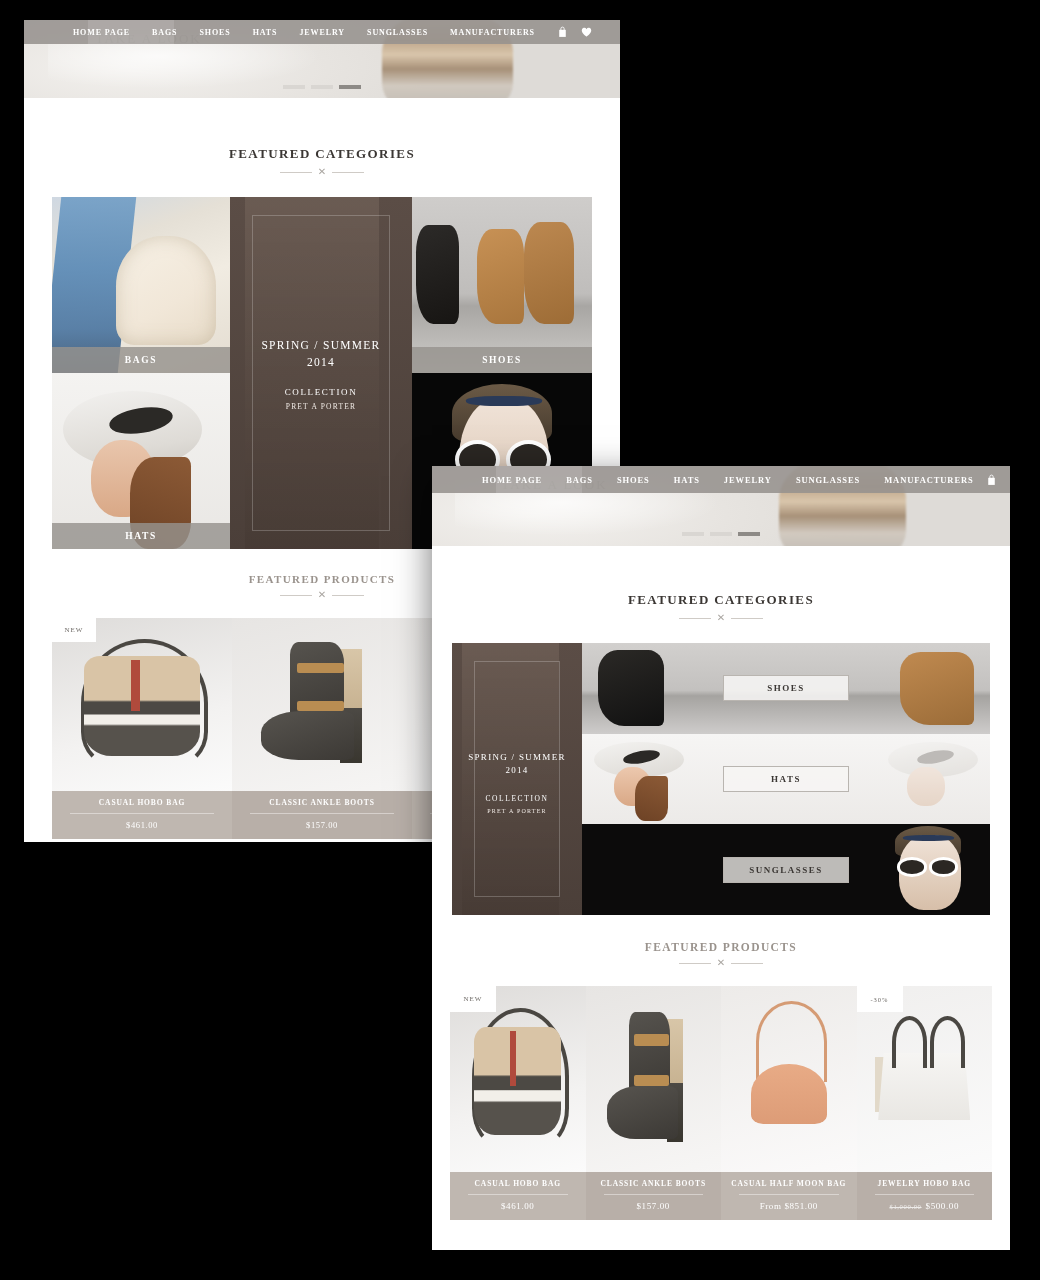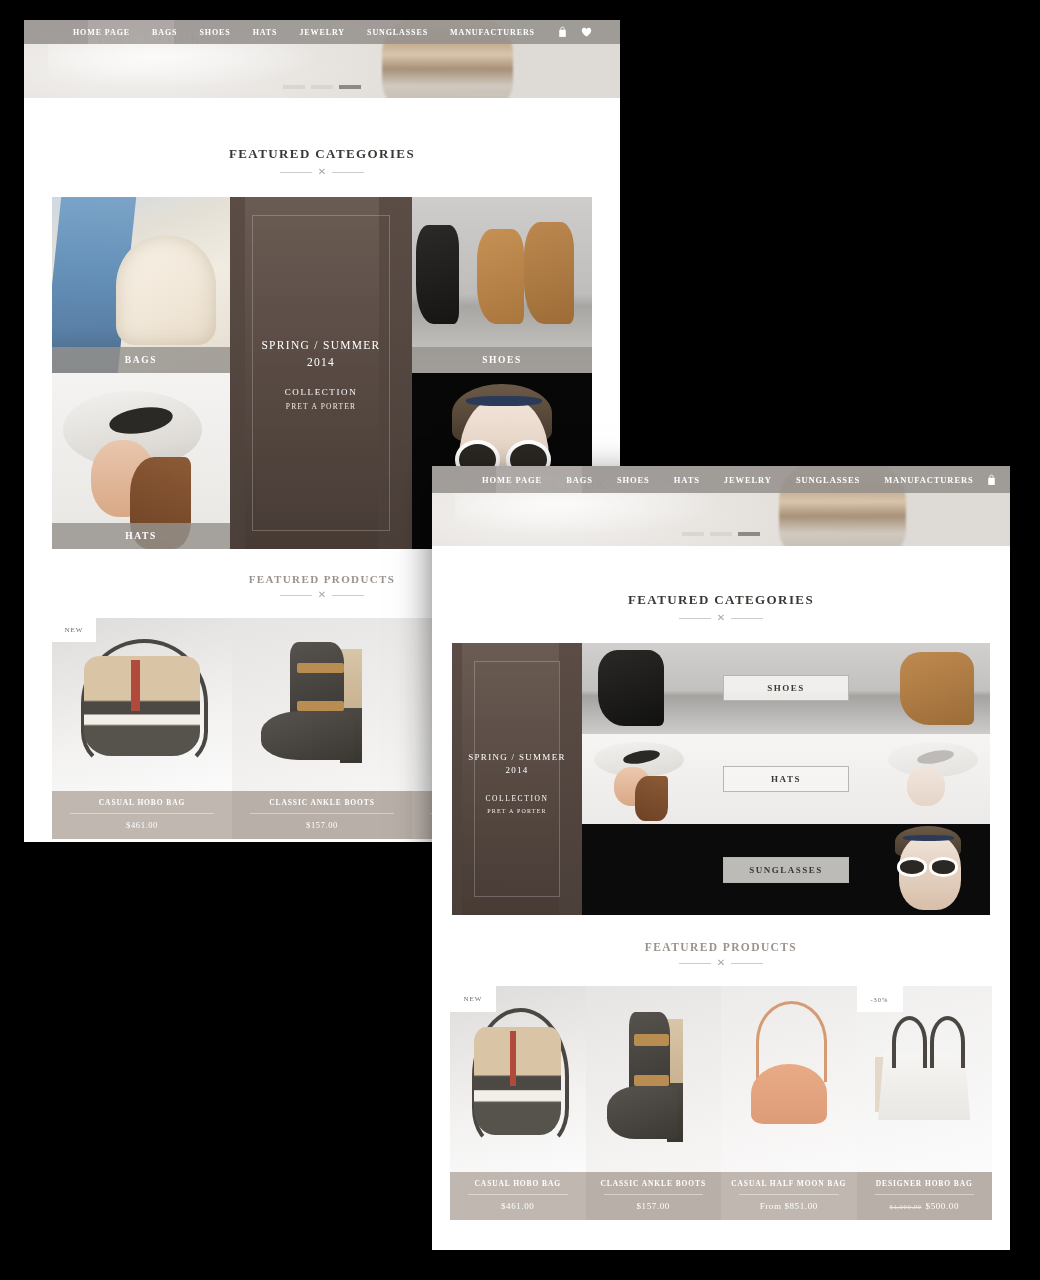--- a/index.html
+++ b/index.html
@@ -501,21 +501,21 @@
             <div class="prod-img" style="height:186px;background:linear-gradient(165deg,#f0efee,#fbfbfb);">
               <div class="pf pf-tote">
                   <div class="side"></div>
                   <div class="body"></div>
                   <div class="h1"></div>
                   <div class="h2"></div>
                 </div>
               <div class="badge" style="width:46px;height:26px;font-size:6.5px;">-30%</div>
             </div>
             <div class="prod-info alt">
-              <div class="prod-name" style="font-size:7.5px;">DESIGNER HOBO BAG</div>
+              <div class="prod-name" style="font-size:7.5px;">JEWELRY HOBO BAG</div>
               <div class="prod-rule"></div>
               <div class="prod-price" style="font-size:9px;">
                 <span class="old">$1,000.00</span><span>$500.00</span>
               </div>
             </div>
           </div>
         </div>
       </div>
 
     </div>

